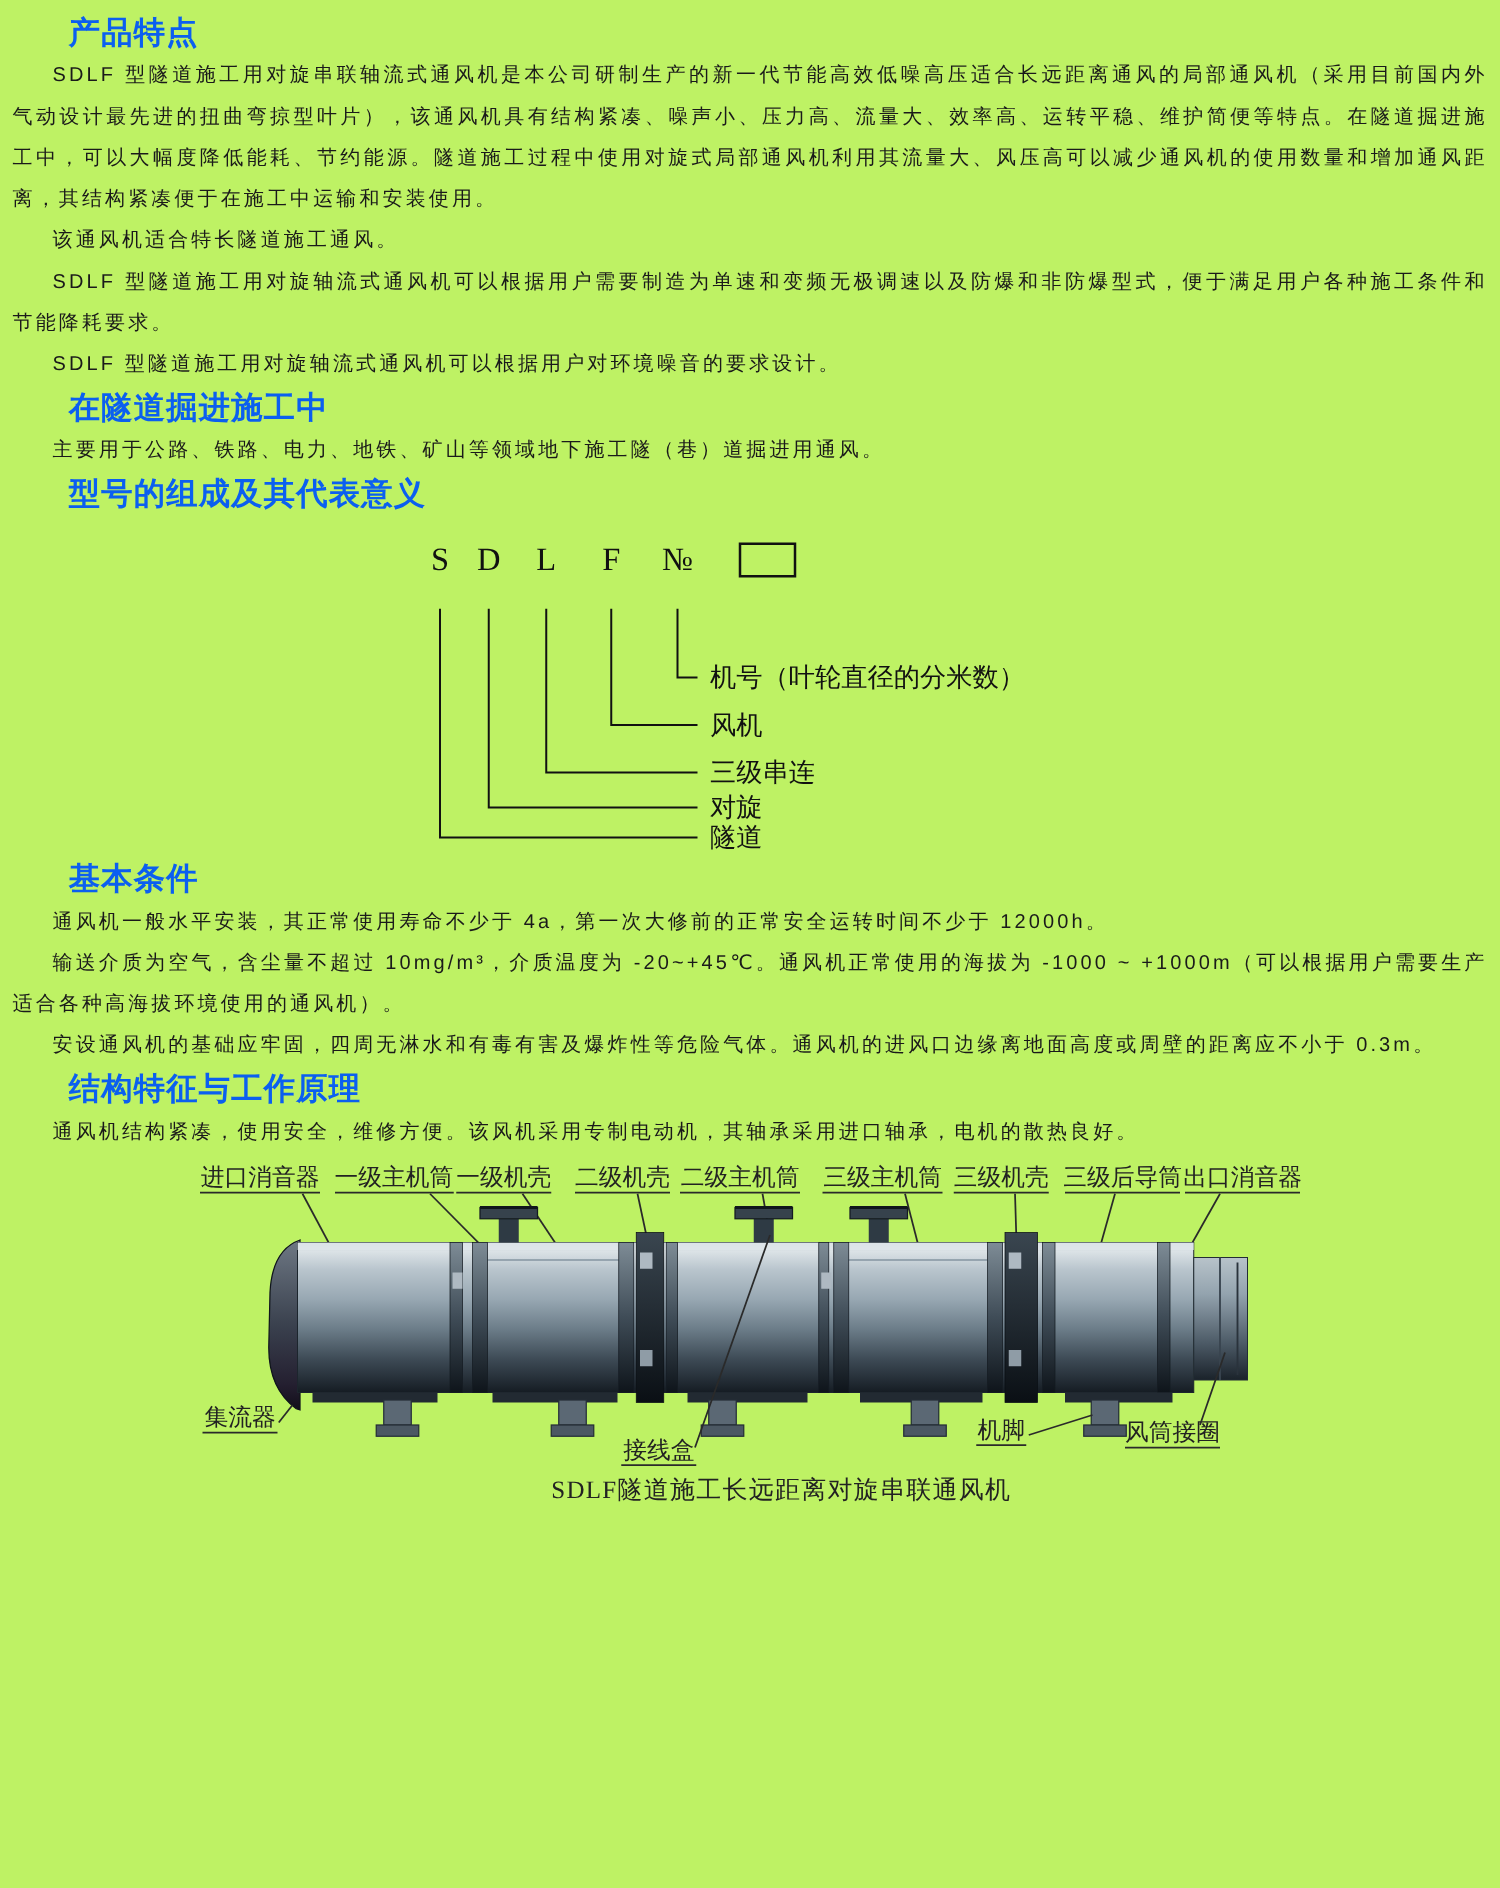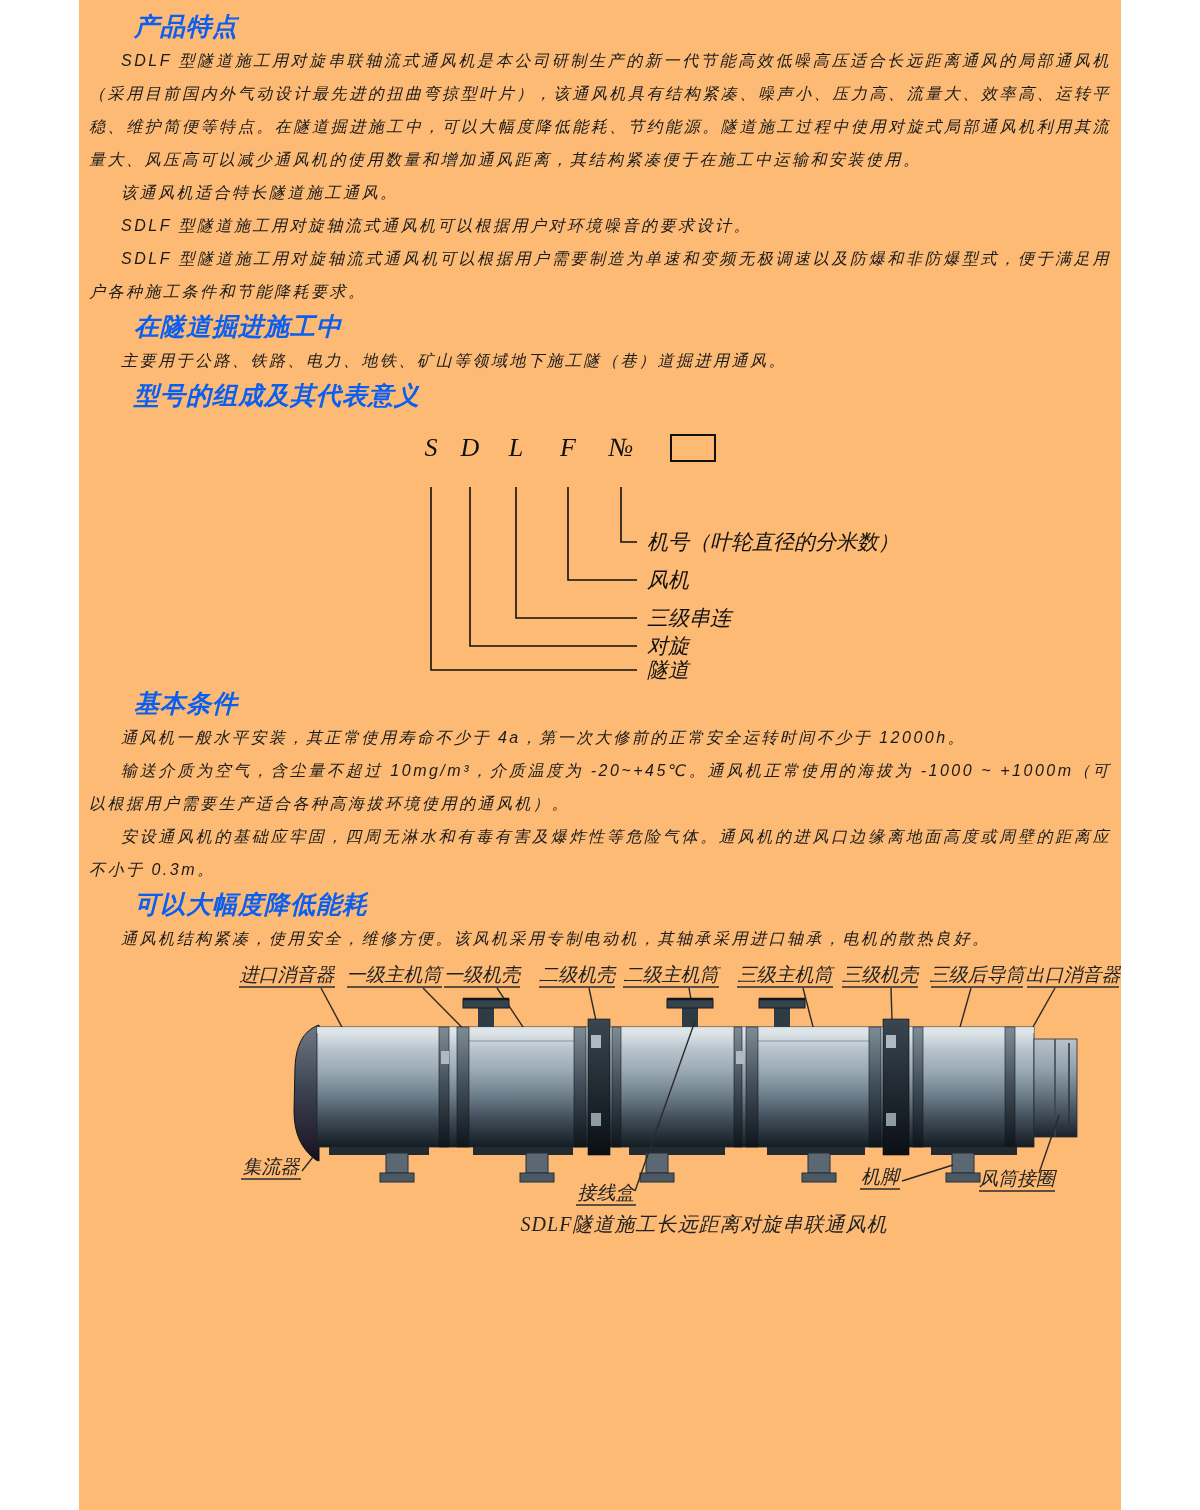--- a/index.html
+++ b/index.html
@@ -1,26 +1,25 @@
 <!DOCTYPE html>
 <html><head>
 <meta charset="utf-8">
 <style>
   html,body{margin:0;padding:0;background:#ffffff;}
   .page{
     position:relative;
-    width:1042px;height:1510px;
+    width:1200px;height:1510px;
     margin:0 auto;
     box-sizing:border-box;
     padding:8px 10px 0 10px;
     overflow:hidden;
-    background:#fdba74;
+    background:#bef264;
     font-family:"Liberation Sans","DejaVu Sans",sans-serif;
     color:#1a1a1a;
-    font-style:italic;
   }
   h2.sec-heading{
     color:#0b5ff0;
     font-size:25px;
     line-height:28px;
     font-weight:bold;
     letter-spacing:1px;
     margin:4px 0 4px 45px;
   }
   p.body-para{
@@ -59,22 +58,22 @@
   .modelline{stroke:#111111;stroke-width:1.6;fill:none;}
 </style>
 </head>
 <body>
 
 <div class="page">
 
   <h2 class="sec-heading">产品特点</h2>
   <p class="body-para">SDLF 型隧道施工用对旋串联轴流式通风机是本公司研制生产的新一代节能高效低噪高压适合长远距离通风的局部通风机（采用目前国内外气动设计最先进的扭曲弯掠型叶片），该通风机具有结构紧凑、噪声小、压力高、流量大、效率高、运转平稳、维护简便等特点。在隧道掘进施工中，可以大幅度降低能耗、节约能源。隧道施工过程中使用对旋式局部通风机利用其流量大、风压高可以减少通风机的使用数量和增加通风距离，其结构紧凑便于在施工中运输和安装使用。</p>
   <p class="body-para">该通风机适合特长隧道施工通风。</p>
+  <p class="body-para">SDLF 型隧道施工用对旋轴流式通风机可以根据用户需要制造为单速和变频无极调速以及防爆和非防爆型式，便于满足用户各种施工条件和节能降耗要求。</p>
   <p class="body-para">SDLF 型隧道施工用对旋轴流式通风机可以根据用户对环境噪音的要求设计。</p>
-  <p class="body-para">SDLF 型隧道施工用对旋轴流式通风机可以根据用户需要制造为单速和变频无极调速以及防爆和非防爆型式，便于满足用户各种施工条件和节能降耗要求。</p>
 
   <h2 class="sec-heading">在隧道掘进施工中</h2>
   <p class="body-para">主要用于公路、铁路、电力、地铁、矿山等领域地下施工隧（巷）道掘进用通风。</p>
 
   <h2 class="sec-heading">型号的组成及其代表意义</h2>
 
   <svg class="diagram-block" width="1180" height="272" viewBox="0 0 1180 272">
 
     <text class="model-letter" x="342" y="43" text-anchor="middle">S</text>
     <text class="model-letter" x="381" y="43" text-anchor="middle">D</text>
@@ -95,21 +94,21 @@
     <text class="model-label" x="558" y="212">三级串连</text>
     <text class="model-label" x="558" y="240">对旋</text>
     <text class="model-label" x="558" y="264">隧道</text>
   </svg>
 
   <h2 class="sec-heading">基本条件</h2>
   <p class="body-para">通风机一般水平安装，其正常使用寿命不少于 4a，第一次大修前的正常安全运转时间不少于 12000h。</p>
   <p class="body-para">输送介质为空气，含尘量不超过 10mg/m³，介质温度为 -20~+45℃。通风机正常使用的海拔为 -1000 ~ +1000m（可以根据用户需要生产适合各种高海拔环境使用的通风机）。</p>
   <p class="body-para">安设通风机的基础应牢固，四周无淋水和有毒有害及爆炸性等危险气体。通风机的进风口边缘离地面高度或周壁的距离应不小于 0.3m。</p>
 
-  <h2 class="sec-heading">可以大幅度降低能耗</h2>
+  <h2 class="sec-heading">结构特征与工作原理</h2>
 
   <p class="body-para">通风机结构紧凑，使用安全，维修方便。该风机采用专制电动机，其轴承采用进口轴承，电机的散热良好。</p>
 
   <svg class="diagram-block" width="1180" height="290" viewBox="0 0 1180 290">
     <defs>
       <linearGradient id="cyl" x1="0" y1="0" x2="0" y2="1">
         <stop offset="0" stop-color="#c9d3d9"></stop>
         <stop offset="0.06" stop-color="#dbe2e6"></stop>
         <stop offset="0.18" stop-color="#b9c5cd"></stop>
         <stop offset="0.38" stop-color="#97a7b2"></stop>

